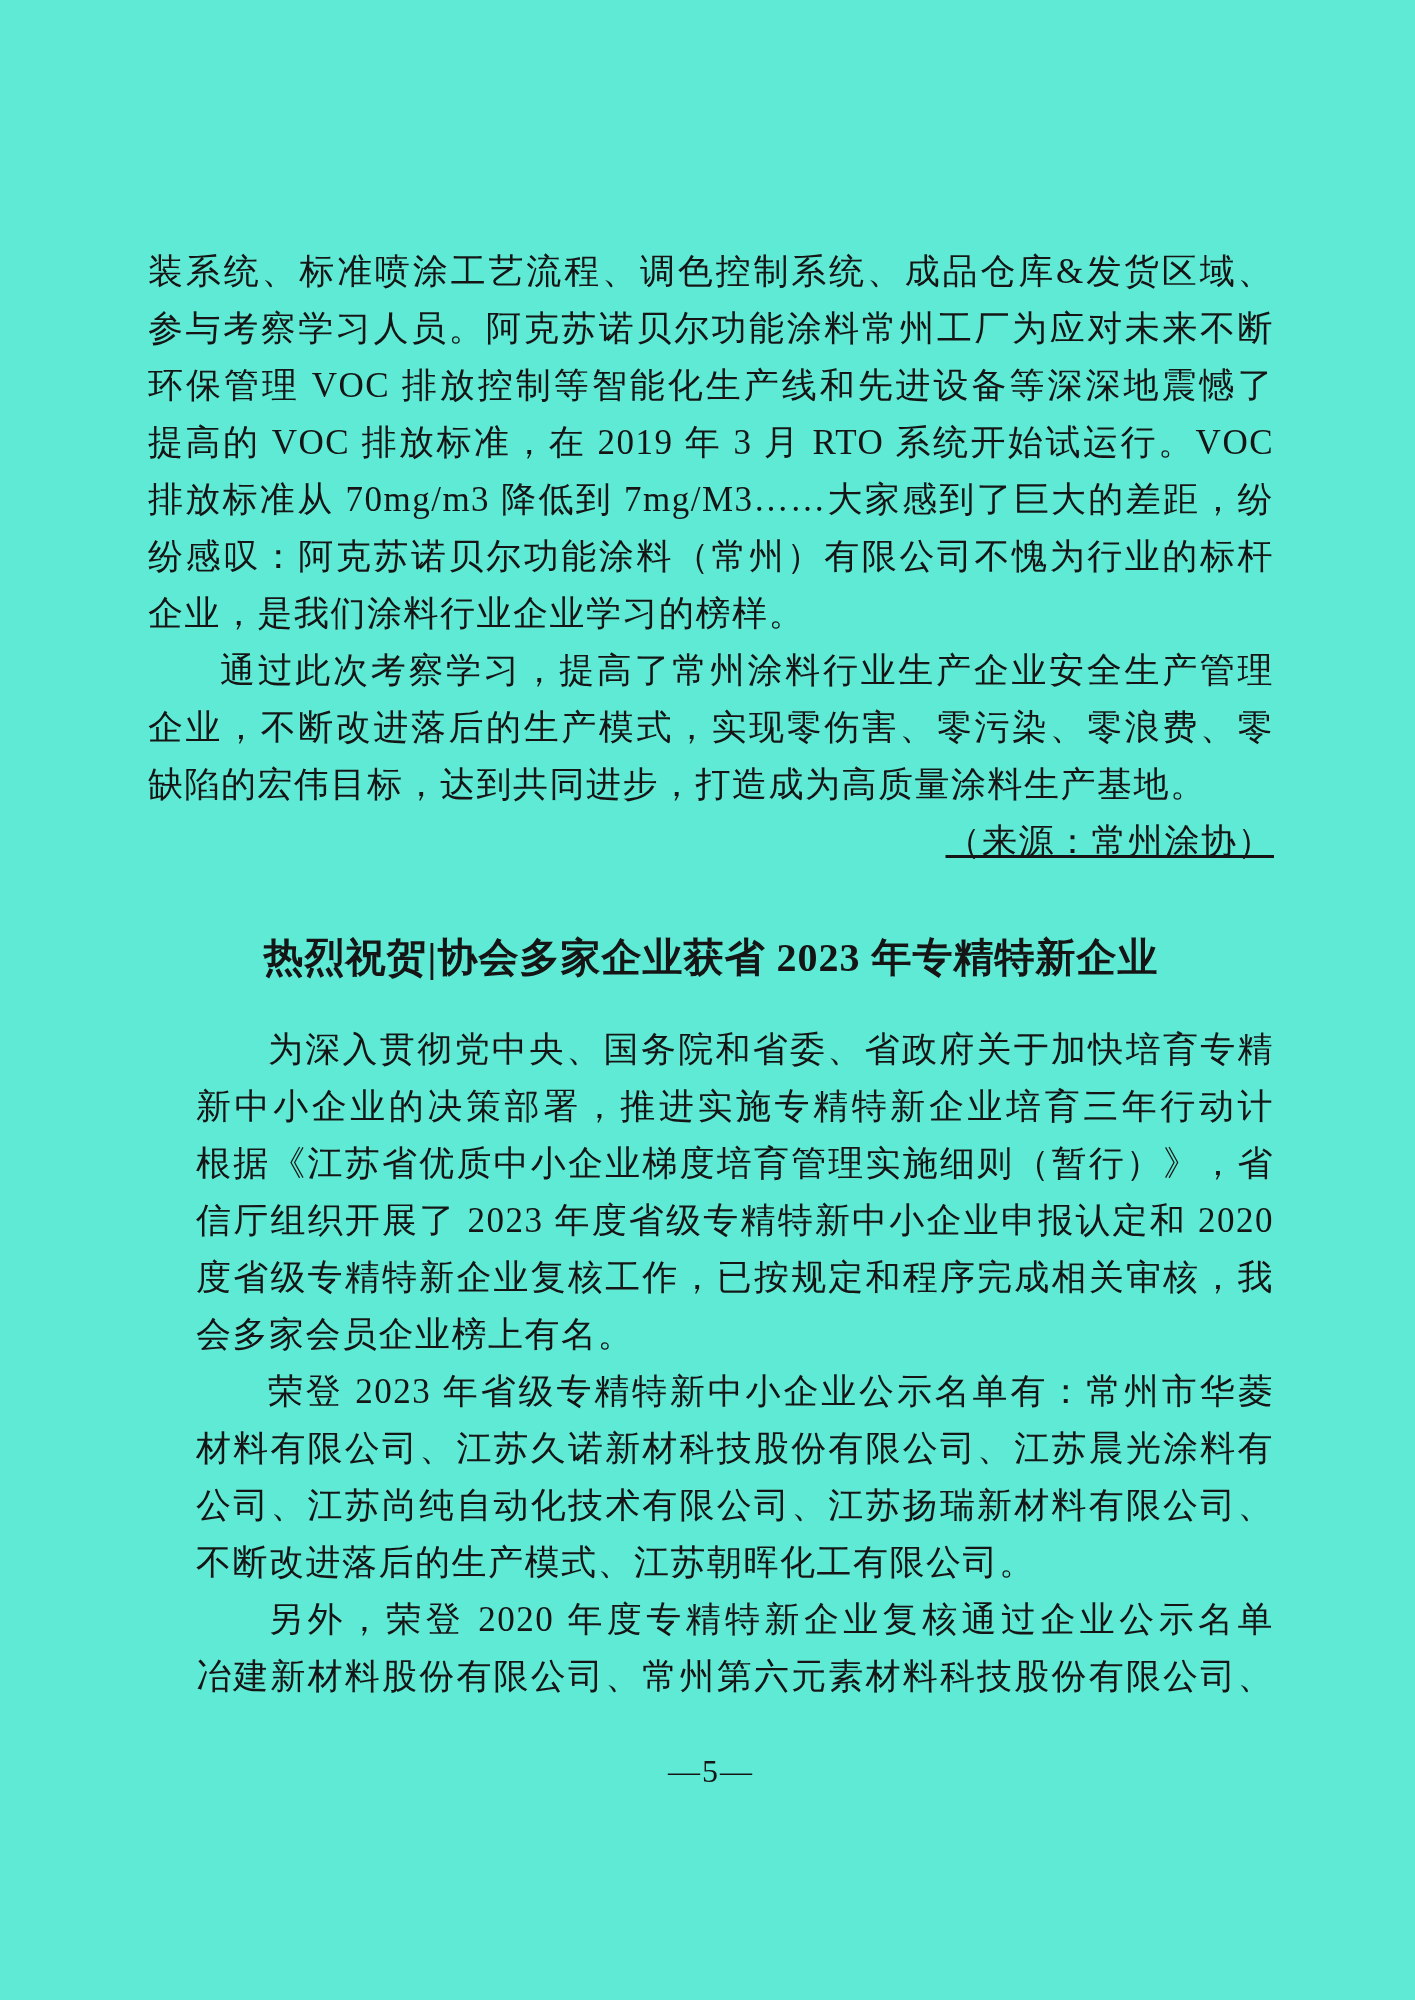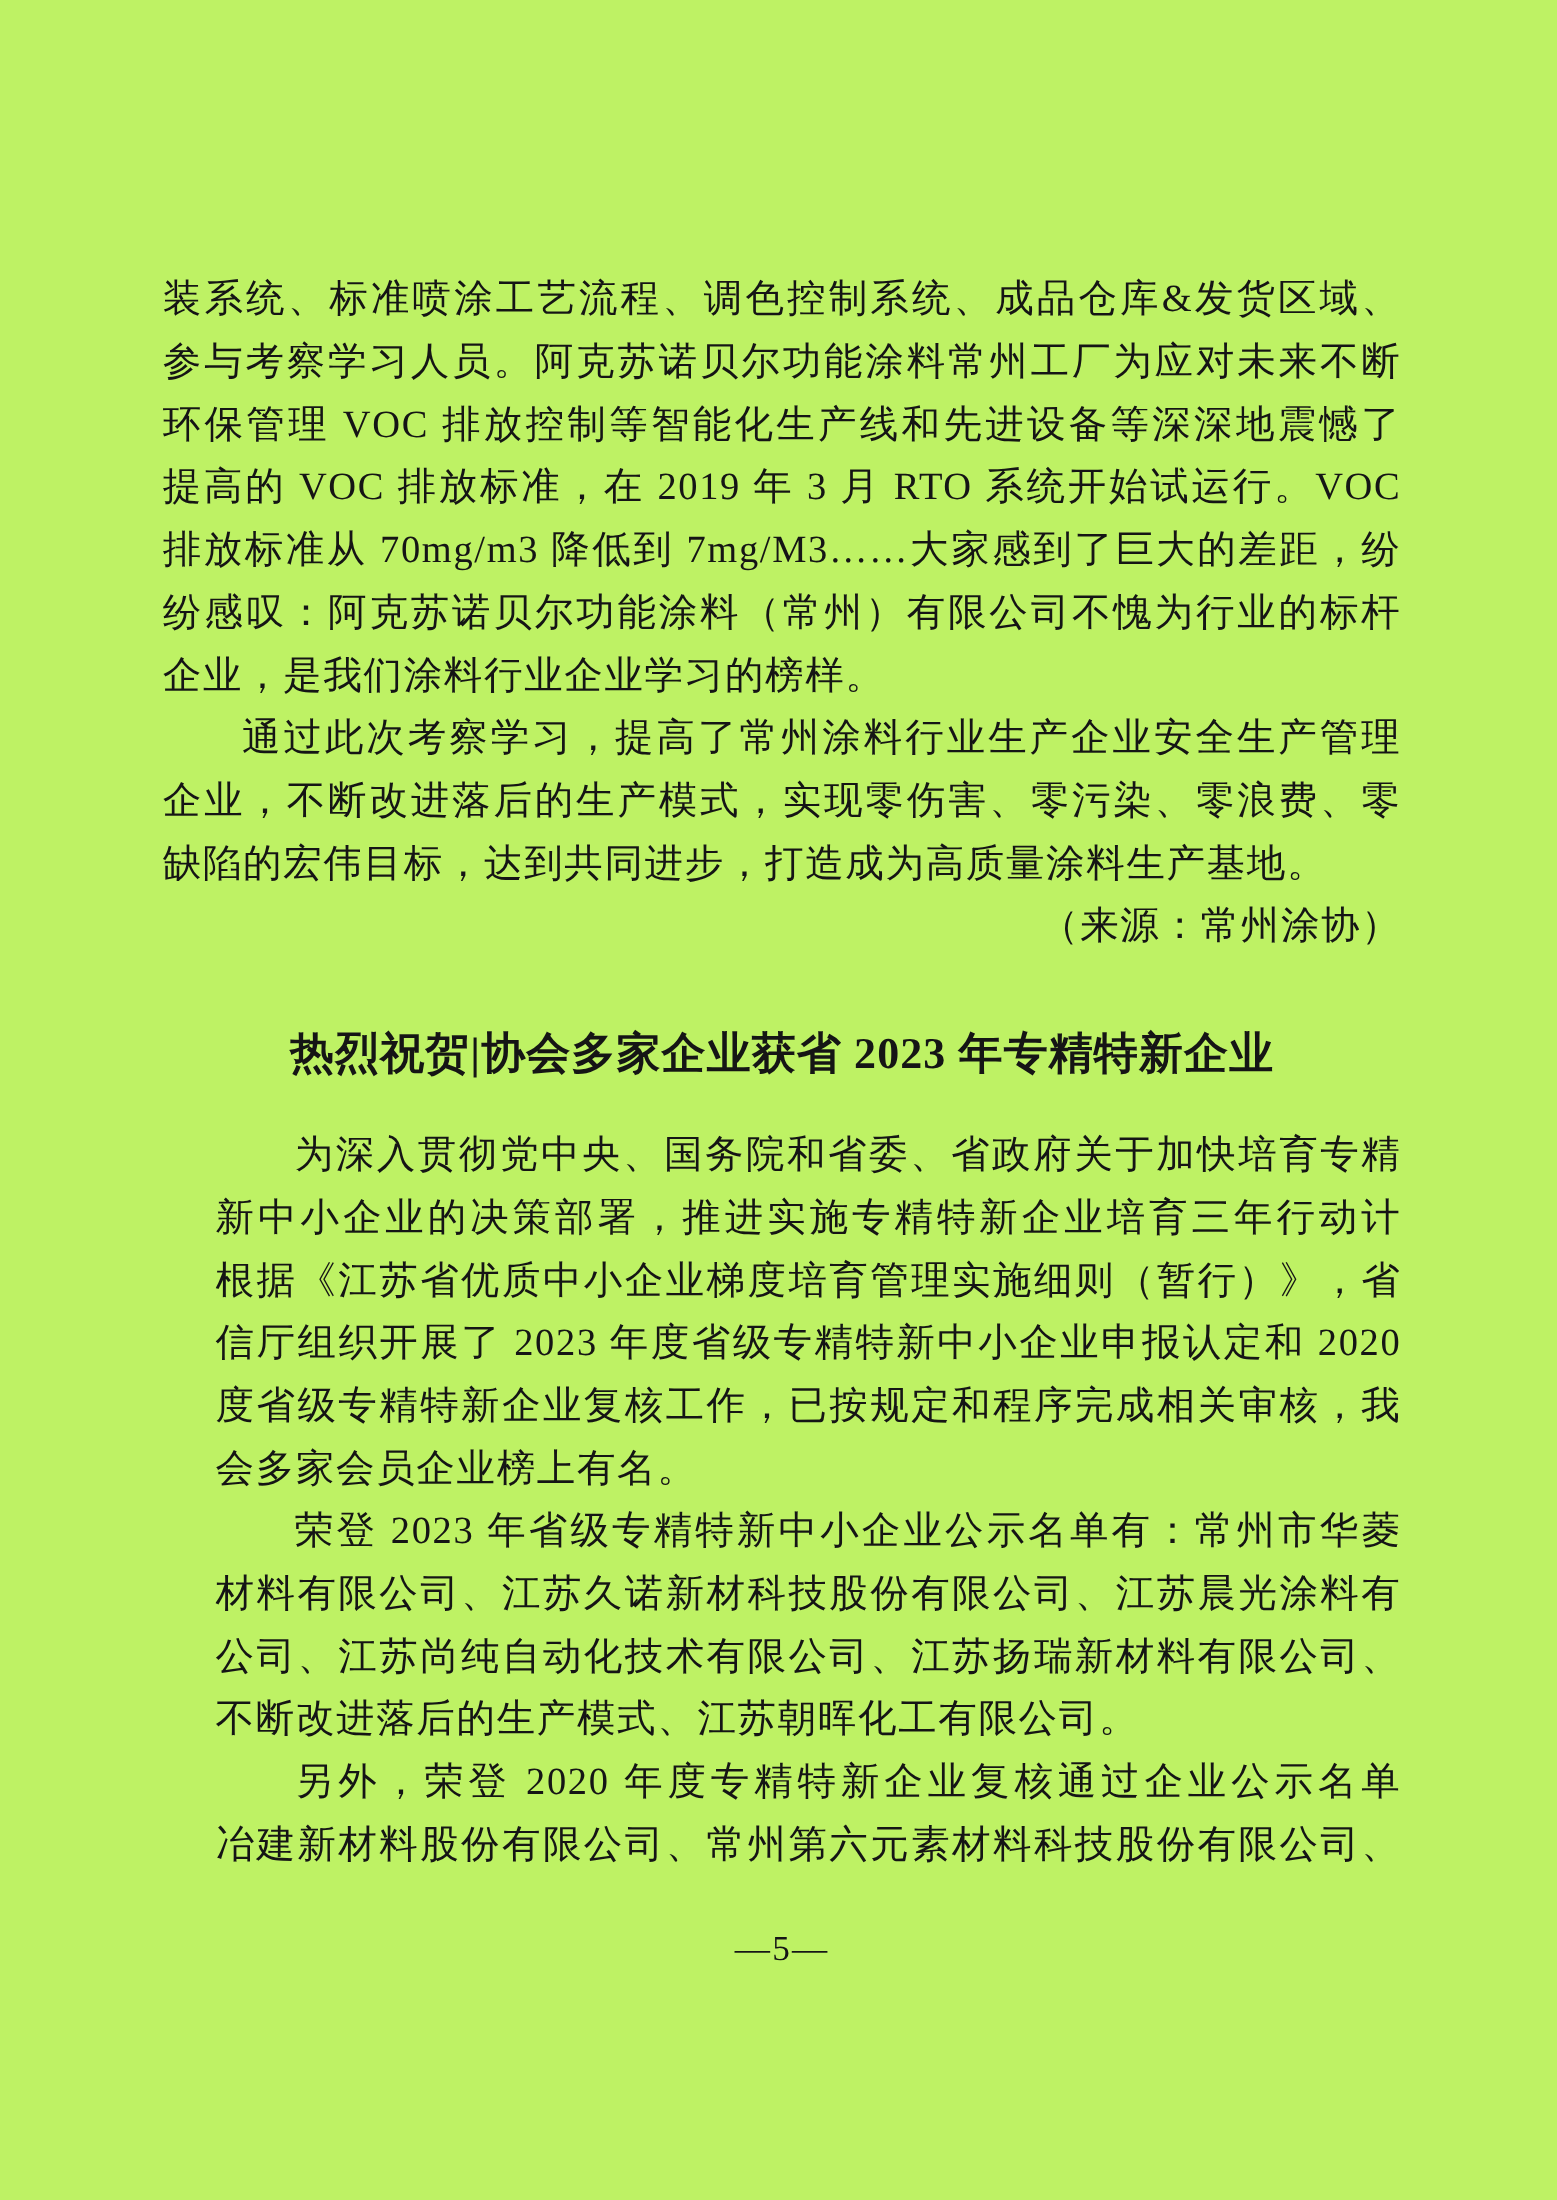--- a/index.html
+++ b/index.html
@@ -1,21 +1,21 @@
 <!DOCTYPE html>
 <html><head>
 <meta charset="utf-8">
 <style>
   * { margin: 0; padding: 0; box-sizing: border-box; }
   html, body { background: #ffffff; }
   .page {
     position: relative;
     width: 1415px;
     height: 2000px;
-    background: #bef264;
+    background: #5eead4;
     font-family: "Liberation Serif", "DejaVu Serif", serif;
     color: #151515;
     overflow: hidden;
   }
   .textblock {
     position: absolute;
     left: 148px;
     top: 243px;
     width: 1126px;
   }
@@ -26,21 +26,21 @@
     font-size: 35px;
     letter-spacing: 1.5px;
     text-align: left;
     overflow: hidden;
   }
   .j {
     text-align: justify;
     text-align-last: justify;
   }
   .ind { padding-left: 72px; }
-  .src { text-align-last: right; }
+  .src { text-align-last: right; text-decoration: underline; }
   .heading {
     display: block;
     height: 60px;
     line-height: 60px;
     margin-top: 58px;
     font-size: 40px;
     font-weight: bold;
     letter-spacing: 1px;
     text-align: center;
     white-space: nowrap;

